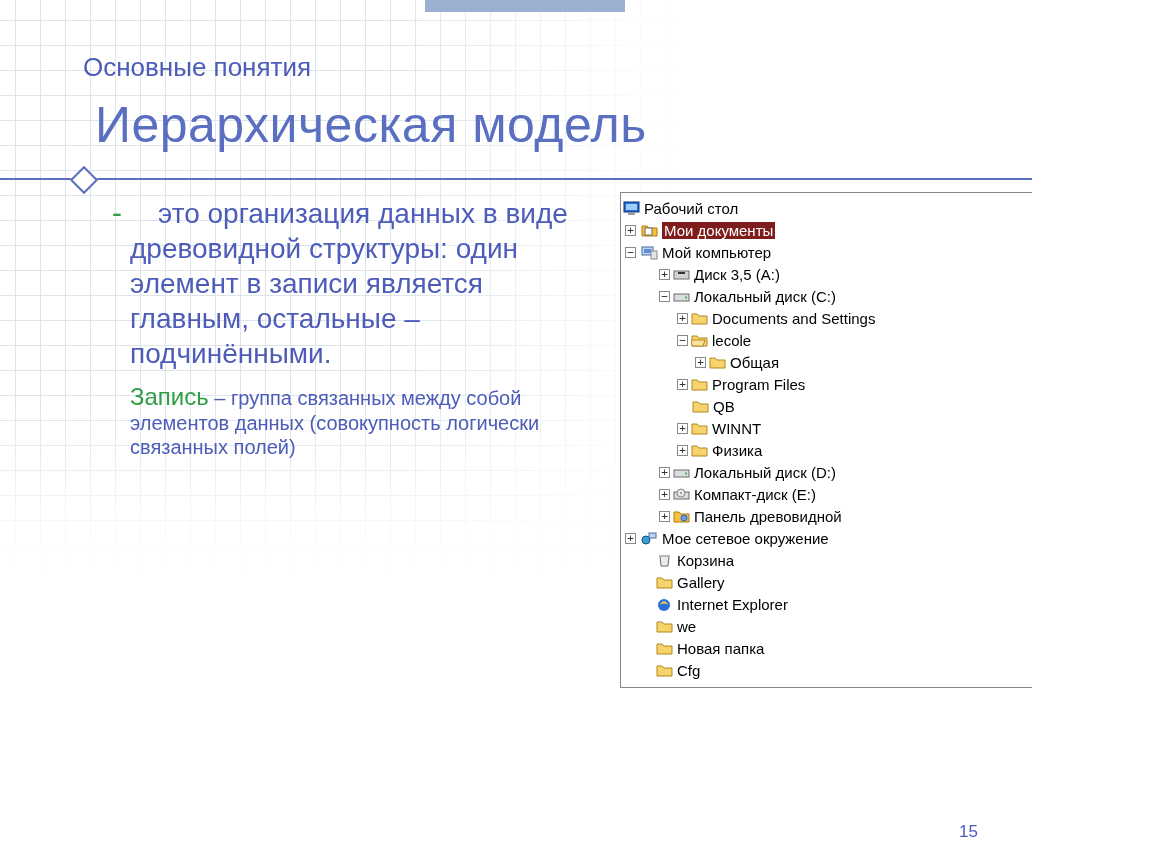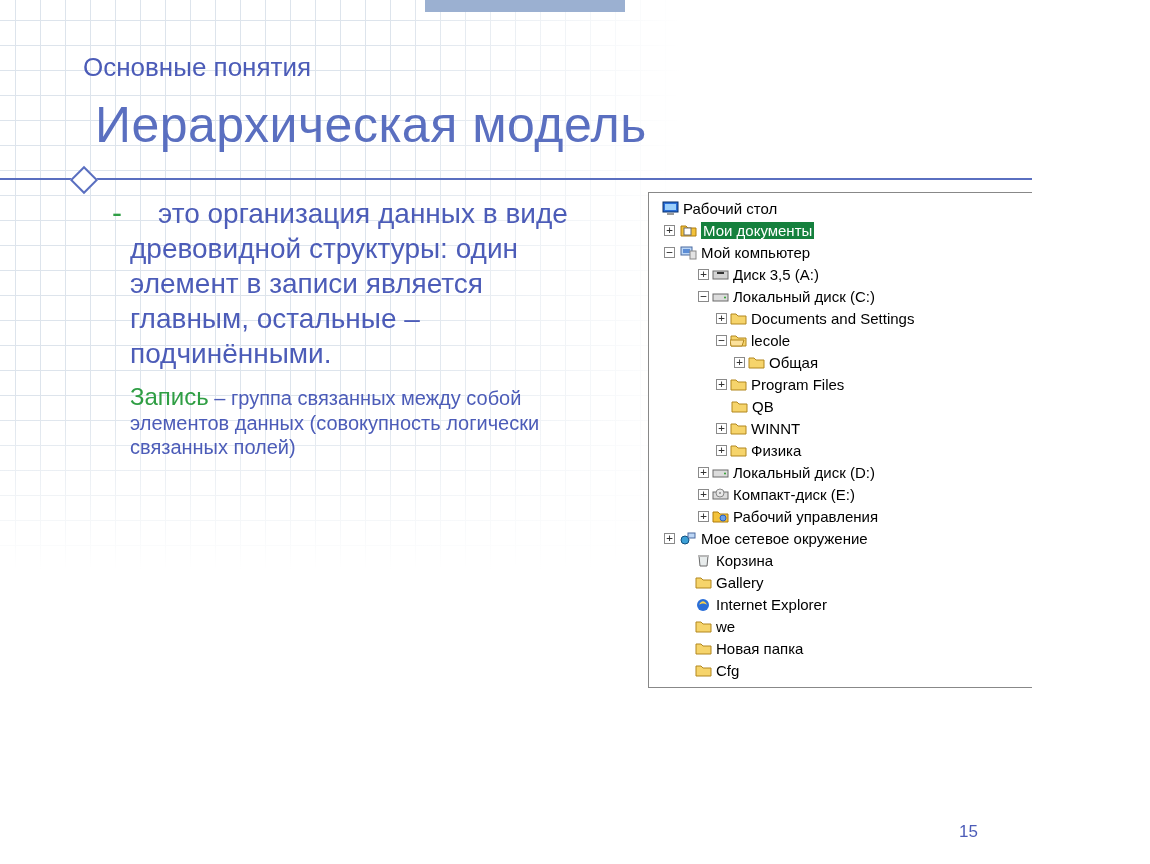--- a/index.html
+++ b/index.html
@@ -12,31 +12,31 @@
 .rule{position:absolute;left:0;top:178px;width:1150px;height:0;border-top:2px solid #5A6FC0}
 .diamond{position:absolute;left:74px;top:170px;width:16px;height:16px;background:#fff;border:2px solid #5A6FC0;transform:rotate(45deg)}
 .body-col{position:absolute;left:130px;top:196px;width:468px}
 .bullet-dash{color:#2F9E44;font-size:30px;position:absolute;left:-18px;top:-2px}
 .body-main{color:#4C5CB8;font-size:28px;line-height:1.25;position:relative}
 .body-main-indent{padding-left:28px}
 .sub{margin-top:12px}
 .sub-label{color:#2F9E44;font-size:24px}
 .sub-text{color:#4C5CB8;font-size:20px;text-align:justify;line-height:1.2}
 .page-num{position:absolute;right:54px;bottom:22px;color:#4C5CB8;font-size:17px}
-.tree-panel{position:absolute;left:648px;top:192px;width:412px;border:1px solid #888;background:#fff;padding:4px 2px 6px 13px}
+.tree-panel{position:absolute;left:620px;top:192px;width:412px;border:1px solid #888;background:#fff;padding:4px 2px 6px 2px}
 .tree{font-family:Tahoma,Verdana,sans-serif;font-size:15px;color:#000}
 .node{display:flex;align-items:center;height:22px}
 .pad1{width:18px;display:flex;align-items:center;justify-content:center}
 .pad2{width:36px}
 .pad3{width:54px}
 .pad4{width:72px}
 .exp{width:11px;height:11px;border:1px solid #8A8A8A;background:#fff;font-size:11px;line-height:9px;text-align:center;font-family:monospace;color:#333;margin-right:3px;box-sizing:border-box;cursor:pointer}
 .noexp{width:15px;display:inline-block}
 .label{white-space:nowrap}
-.sel{background:#15803d;color:#fff;padding:0 2px}
+.sel{background:#7f1d1d;color:#fff;padding:0 2px}
 svg.ic-svg{width:17px;height:15px;margin-right:4px;flex:0 0 auto}
 </style>
 </head>
 <body>
 
 <div class="slide">
   <div class="fade-right"></div>
   <div class="fade-bottom"></div>
   <div class="top-block"></div>
 
@@ -195,21 +195,21 @@
         <span class="label">Компакт-диск (E:)</span>
       </div>
 
       <div class="node">
         <span class="pad2"></span>
           <span class="exp">+</span>
         <svg class="ic-svg" viewBox="0 0 17 15">
             <path d="M1 3h5l2 2h8v8H1z" fill="#F3C23A" stroke="#B07C0A"></path>
             <circle cx="11" cy="9" r="3" fill="#6AA0E8" stroke="#2A5FC0"></circle>
           </svg>
-        <span class="label">Рабочий управления</span>
+        <span class="label">Панель древовидной</span>
       </div>
 
       <div class="node">
         <span class="pad1">
             <span class="exp">+</span>
           </span>
         <svg class="ic-svg" viewBox="0 0 17 15">
             <circle cx="5" cy="9" r="4" fill="#3CA0D6" stroke="#105080"></circle>
             <rect x="8" y="2" width="7" height="5" fill="#BCD6F5" stroke="#4A6AA0"></rect>
           </svg>

